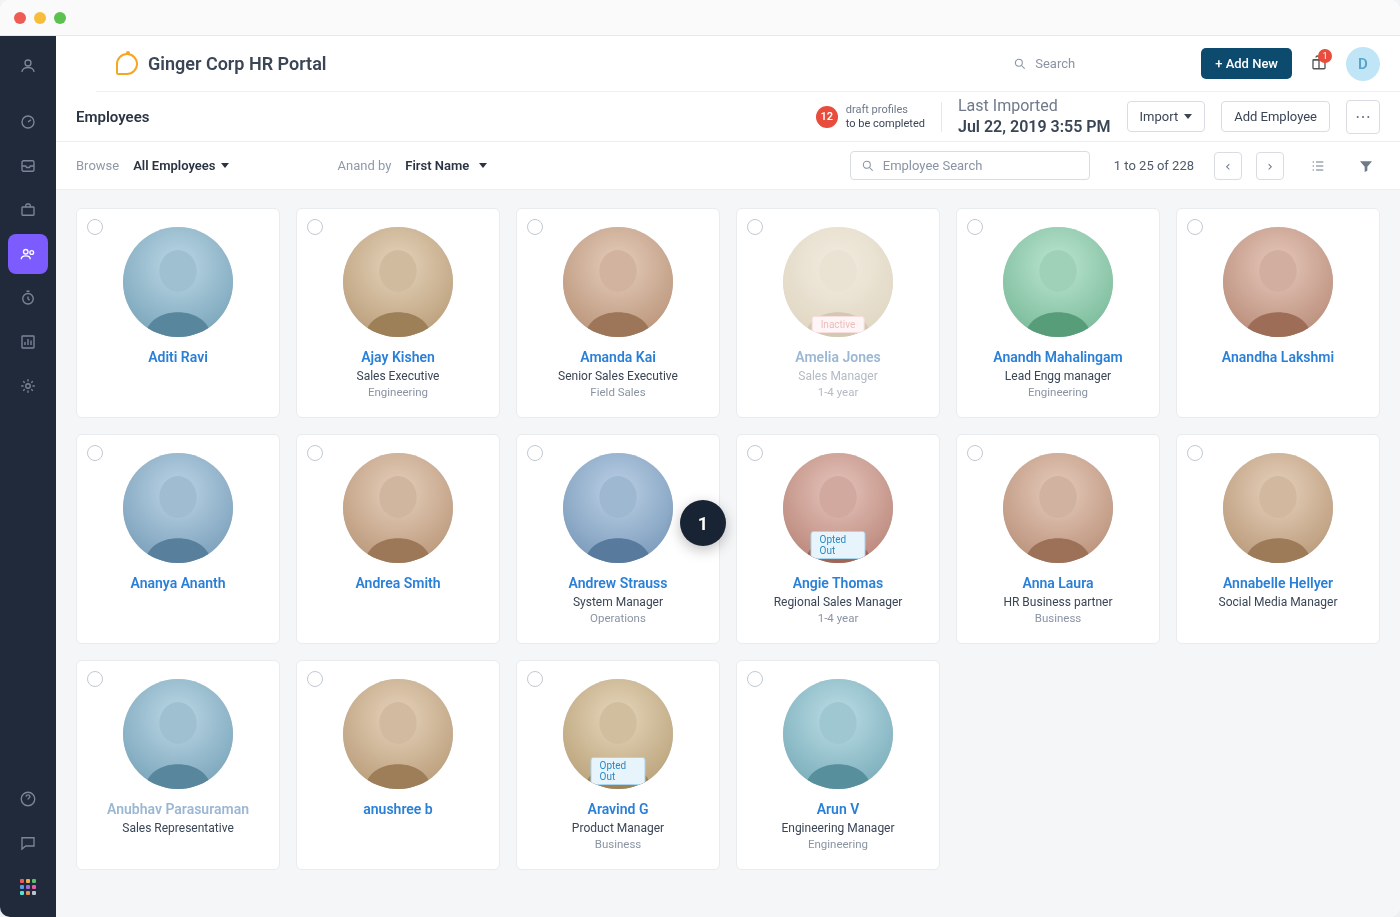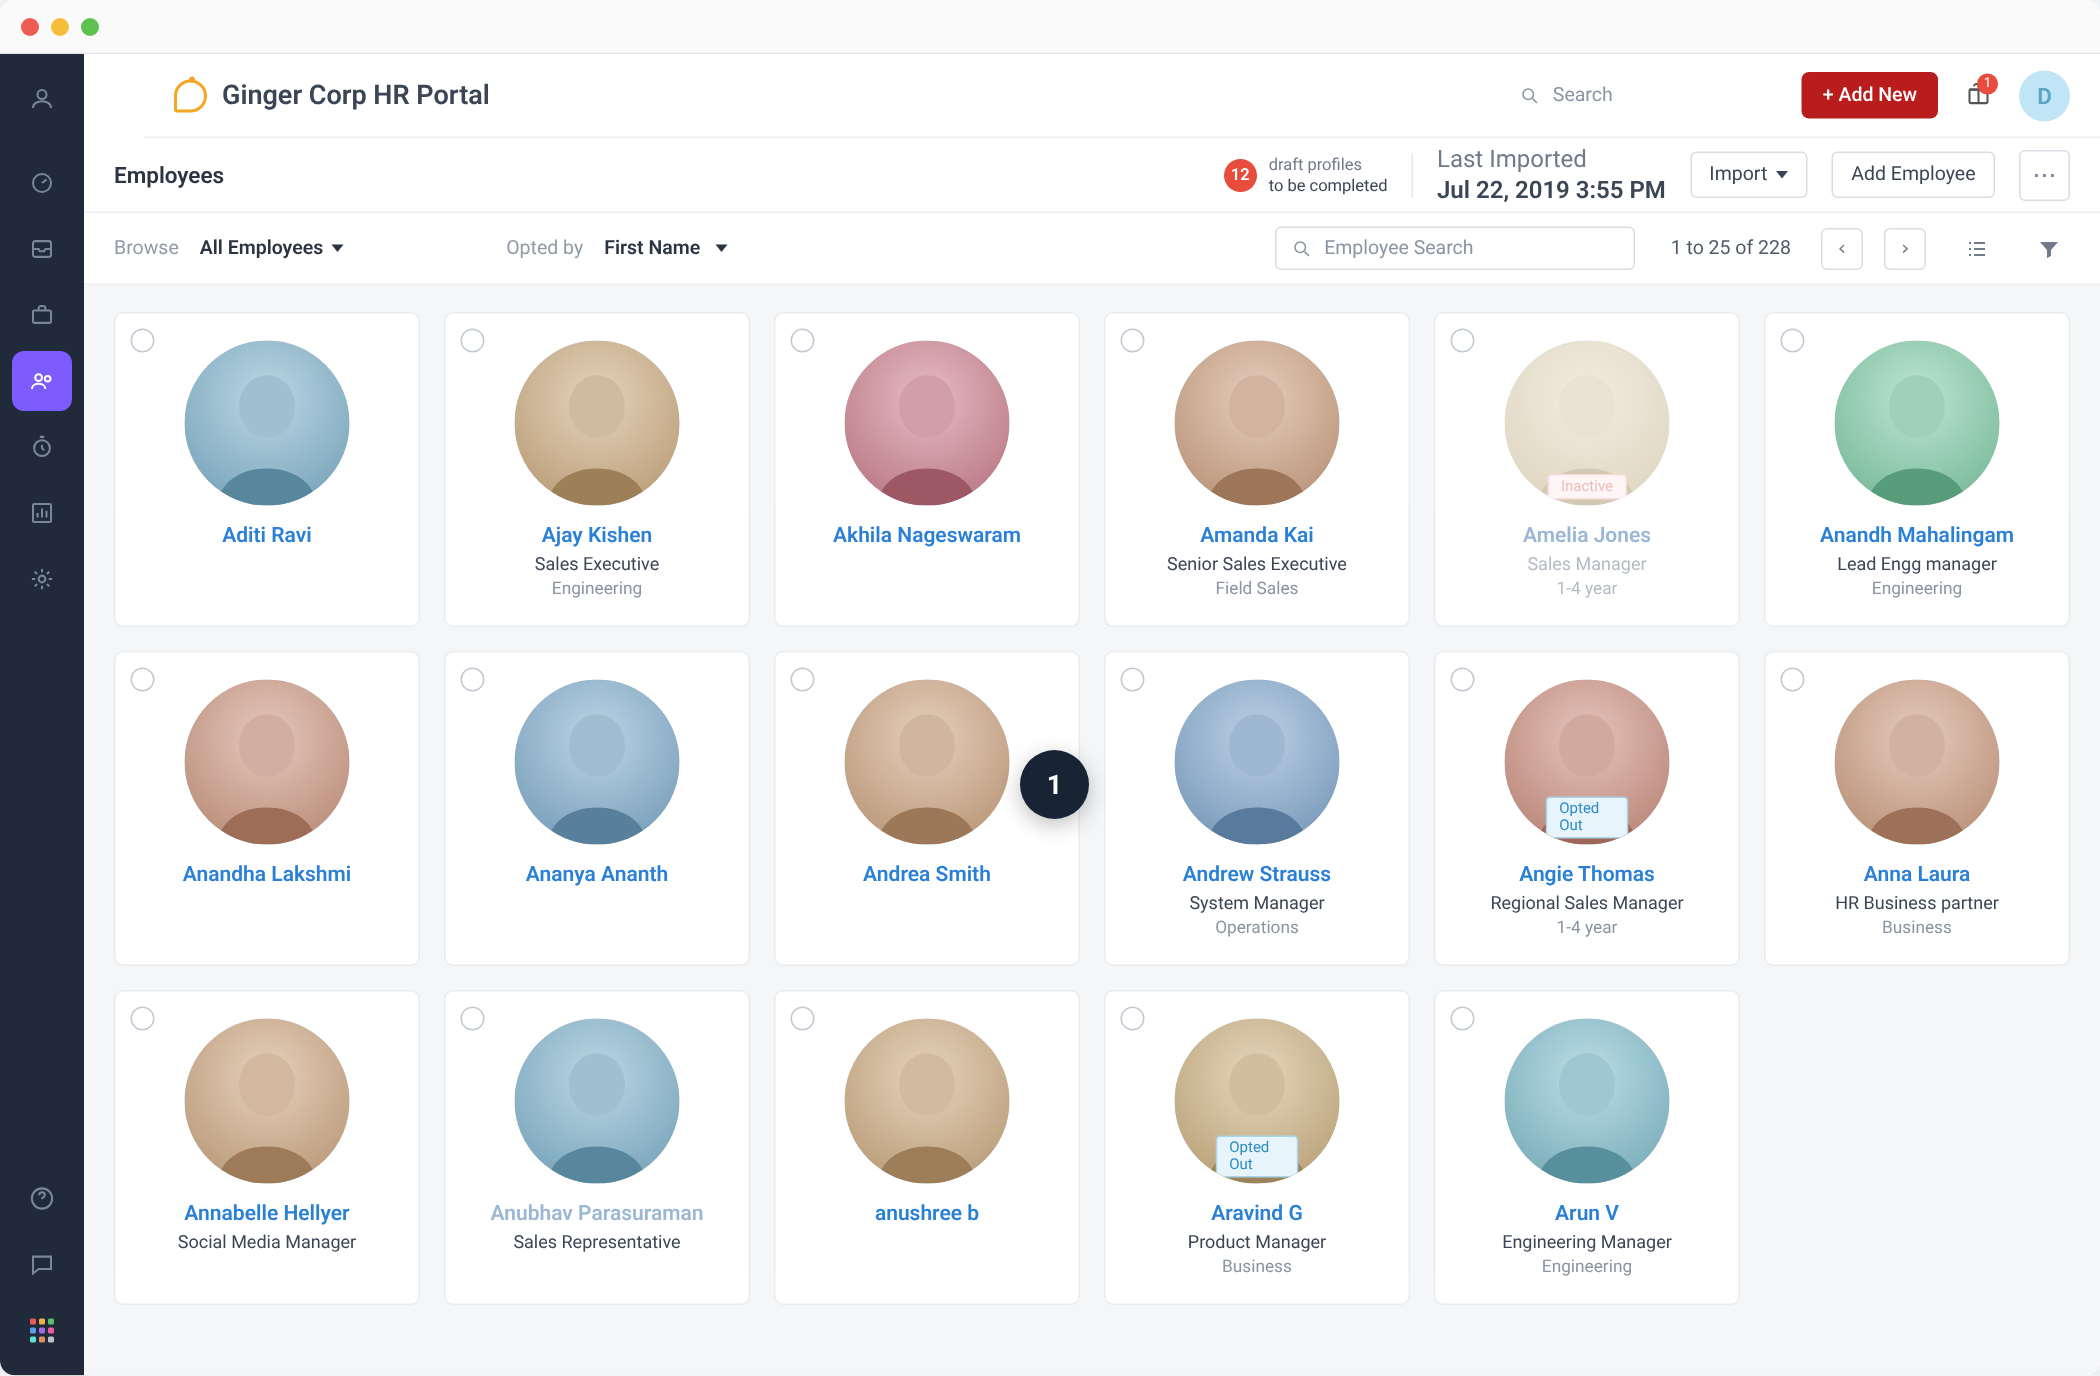--- a/index.html
+++ b/index.html
@@ -27,21 +27,21 @@
     .main { flex: 1; display: flex; flex-direction: column; min-width: 0; }
     
     
     .topbar { height: 56px; background: #fff; border-bottom: 1px solid #eceef1; display: flex; align-items: center; padding: 0 20px; gap: 18px; margin-left: 40px; }
     .brand { display: flex; align-items: center; gap: 10px; font-size: 18px; font-weight: 600; color: #3a4555; }
     .brand-logo { width: 22px; height: 22px; border: 2.5px solid #f6a623; border-radius: 50% 50% 50% 10%; position: relative; }
     .brand-logo::after { content:""; position:absolute; top:-4px; right:6px; width:4px; height:4px; background:#f6a623; border-radius:50%; }
     .topbar .grow { flex: 1; }
     .search-box { display:flex; align-items:center; gap:8px; background:#fff; border:1px solid #e1e4e8; border-radius:4px; padding: 6px 10px; width: 180px; color:#8a94a3; font-size:13px; }
     .search-box.noborder { border:none; }
-    .btn-primary { background:#b91c1c; color:#fff; border-radius:5px; padding:8px 14px; font-size:13px; font-weight:500; cursor:pointer; }
+    .btn-primary { background:#0c4a6e; color:#fff; border-radius:5px; padding:8px 14px; font-size:13px; font-weight:500; cursor:pointer; }
     .gift { position:relative; color:#555; }
     .gift .badge { position:absolute; top:-4px; right:-4px; background:#e74c3c; color:#fff; width:14px; height:14px; border-radius:50%; font-size:9px; display:flex; align-items:center; justify-content:center; }
     .avatar-circ { width:34px; height:34px; border-radius:50%; background:#bfe5f6; color:#5aa4c7; display:flex; align-items:center; justify-content:center; font-weight:600; font-size:15px; }
     
     
     .pagehdr { height: 50px; background:#fff; border-bottom:1px solid #eceef1; display:flex; align-items:center; padding:0 20px; gap:16px; }
     .pagehdr h2 { font-size:15px; font-weight:600; color:#2b3442; }
     .pagehdr .grow { flex:1; }
     .draft { display:flex; align-items:center; gap:8px; font-size:11px; color:#6f7a8a; line-height:1.2; }
     .draft .count { background:#e74c3c; color:#fff; width:22px; height:22px; border-radius:50%; display:flex; align-items:center; justify-content:center; font-size:11px; font-weight:600; }
@@ -222,21 +222,21 @@
         <div class="btn-icon">⋯</div>
       </div>
 
       <div class="filterrow">
         <span class="label">Browse</span>
         <span class="value">
           <span>All Employees</span>
           <span class="caret-down"></span>
         </span>
         <span style="width:80px"></span>
-        <span class="label">Opted by</span>
+        <span class="label">Anand by</span>
         <span class="value">
           <span>First Name</span>
           <span class="caret-down" style="margin-left:4px"></span>
         </span>
         <div class="grow"></div>
         <div class="emp-search">
           <svg class="icon-svg" style="width:14px;height:14px" viewBox="0 0 24 24">
               <circle cx="10" cy="10" r="6"></circle>
               <path d="M20 20l-5-5"></path>
             </svg>
@@ -300,39 +300,20 @@
     </div>
     <div class="name ">Ajay Kishen</div>
     <div class="role">Sales Executive</div>
     <div class="dept">Engineering</div>
   </div>
             <div class="card">
     <div class="sel"></div>
     <div class="photo">
       <svg viewBox="0 0 100 100">
     <defs>
-      <radialGradient id="g350" cx="50%" cy="35%" r="70%">
-        <stop offset="0%" stop-color="hsl(350,45%,82%)"></stop>
-        <stop offset="100%" stop-color="hsl(350,32%,60%)"></stop>
-      </radialGradient>
-    </defs>
-    <rect width="100" height="100" fill="url(#g350)"></rect>
-    <ellipse cx="50" cy="40" rx="17" ry="19" fill="hsl(350,35%,72%)"></ellipse>
-    <path d="M20 100 C 22 70, 78 70, 80 100 Z" fill="hsl(350,28%,48%)"></path>
-  </svg>
-
-    </div>
-    <div class="name ">Akhila Nageswaram</div>
-
-  </div>
-            <div class="card">
-    <div class="sel"></div>
-    <div class="photo">
-      <svg viewBox="0 0 100 100">
-    <defs>
       <radialGradient id="g25" cx="50%" cy="35%" r="70%">
         <stop offset="0%" stop-color="hsl(25,45%,82%)"></stop>
         <stop offset="100%" stop-color="hsl(25,32%,60%)"></stop>
       </radialGradient>
     </defs>
     <rect width="100" height="100" fill="url(#g25)"></rect>
     <ellipse cx="50" cy="40" rx="17" ry="19" fill="hsl(25,35%,72%)"></ellipse>
     <path d="M20 100 C 22 70, 78 70, 80 100 Z" fill="hsl(25,28%,48%)"></path>
   </svg>
 

